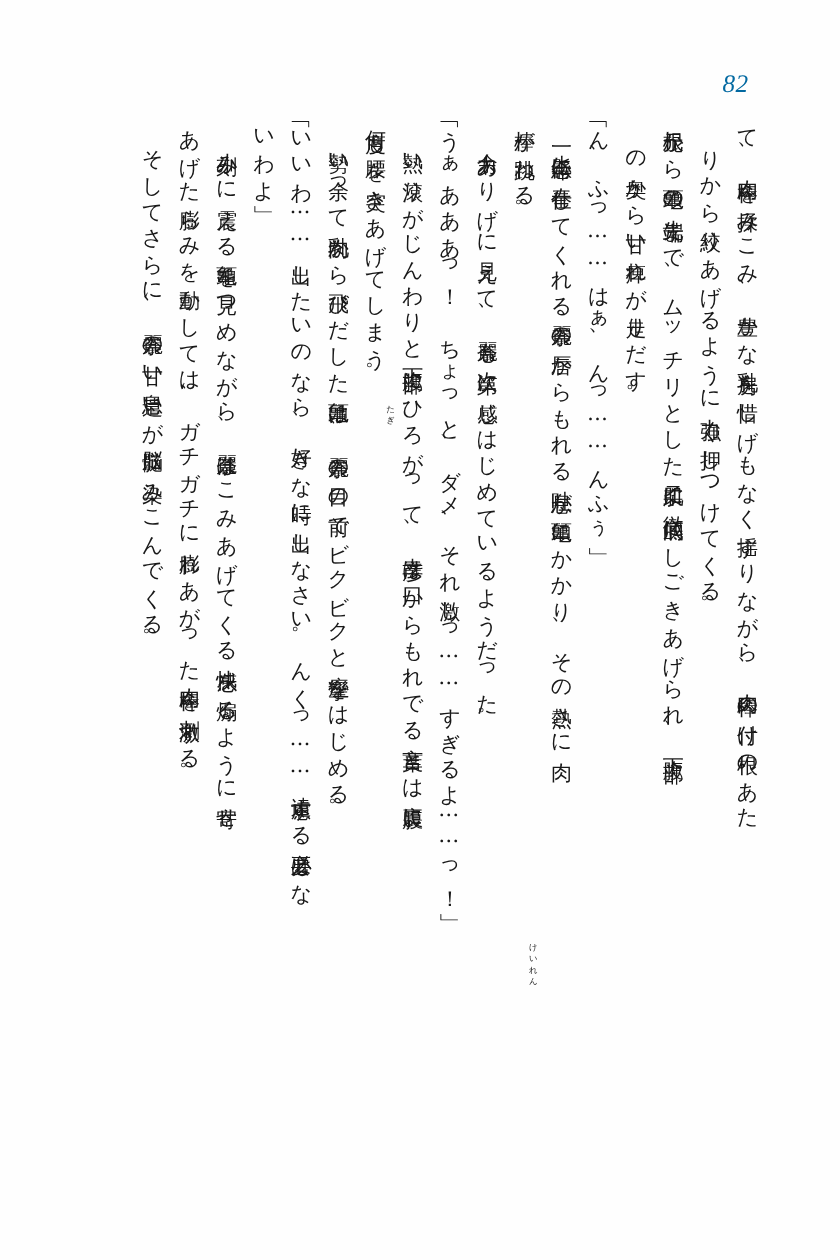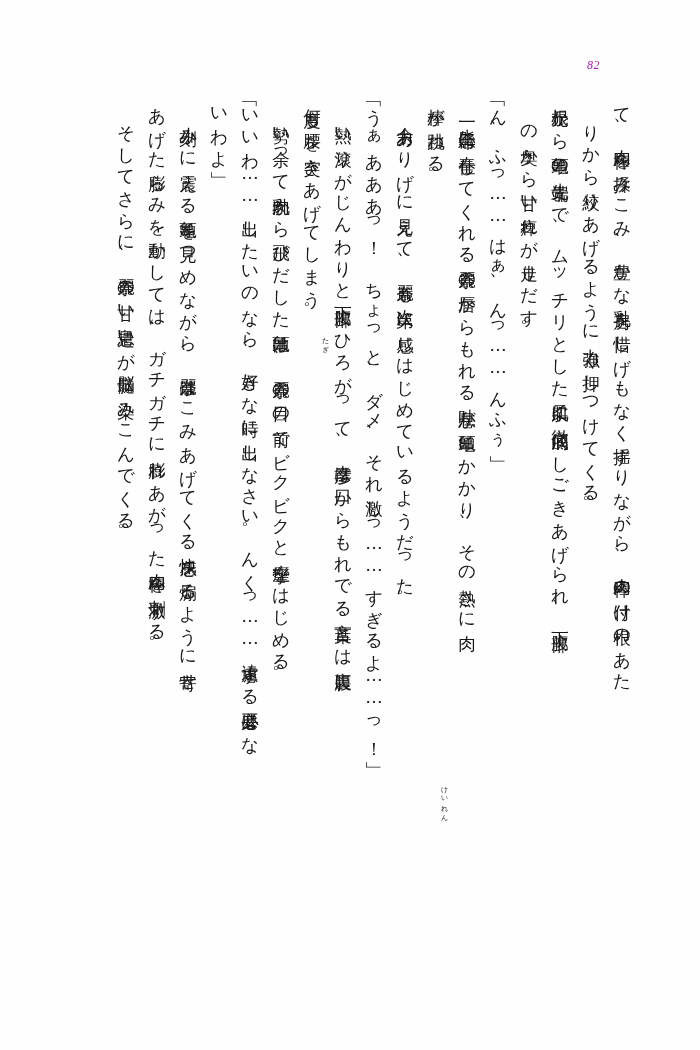--- a/index.html
+++ b/index.html
@@ -20,25 +20,25 @@
     left: 0;
     top: 0;
     width: 700px;
     height: 1050px;
     background: #fefefe;
   }
   
   .page-number {
     position: absolute;
     top: 58px;
-    right: 100px;
-    font-size: 12px;
+    right: 76px;
+    font-size: 21px;
     font-family: "Liberation Serif", "DejaVu Serif", serif;
     font-style: italic;
-    color: #a21caf;
+    color: #0369a1;
     letter-spacing: 0.5px;
   }
   
   .text-block {
     position: absolute;
     top: 95px;
     right: 70px;
     left: 62px;
     height: 900px;
     display: flex;

